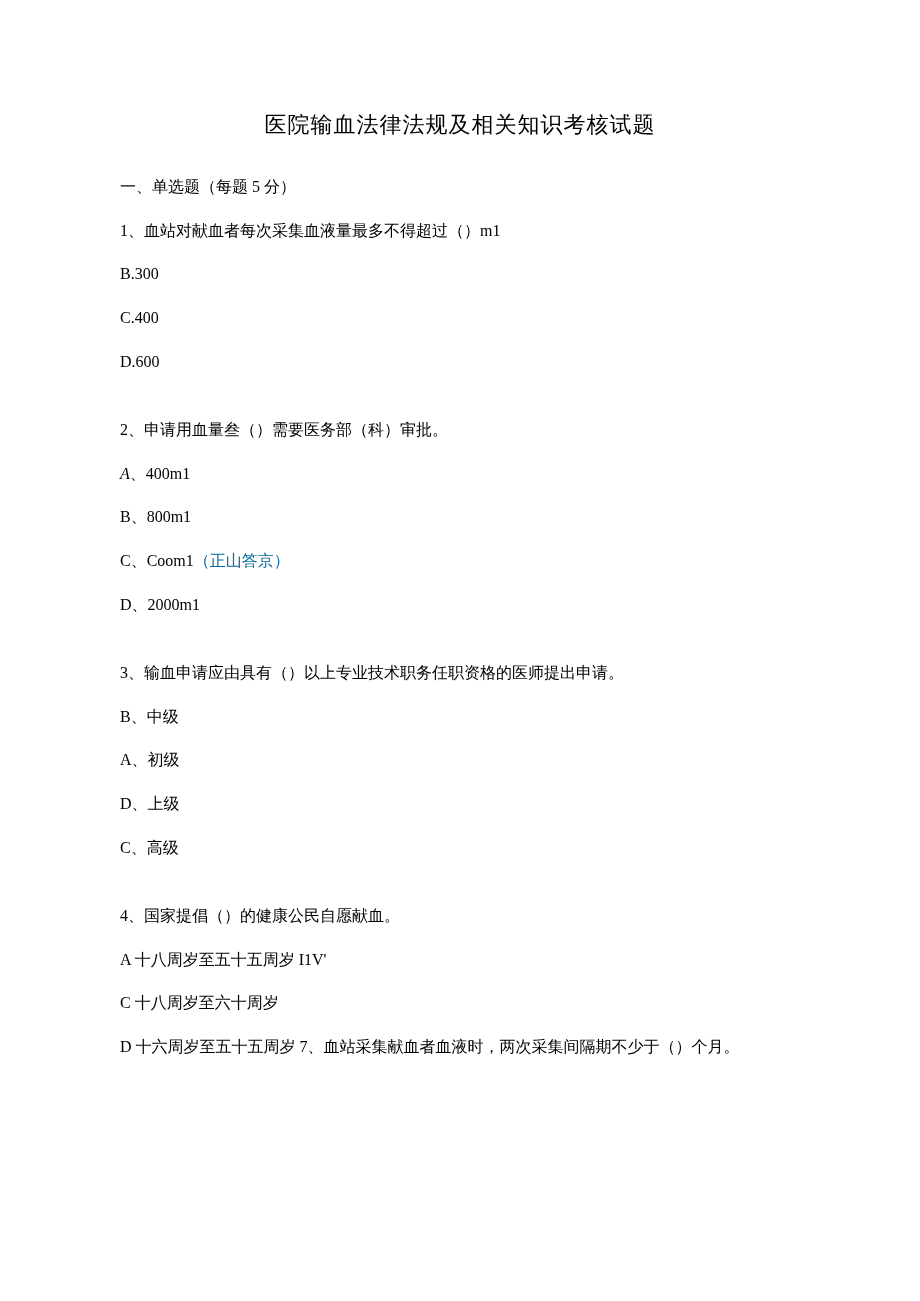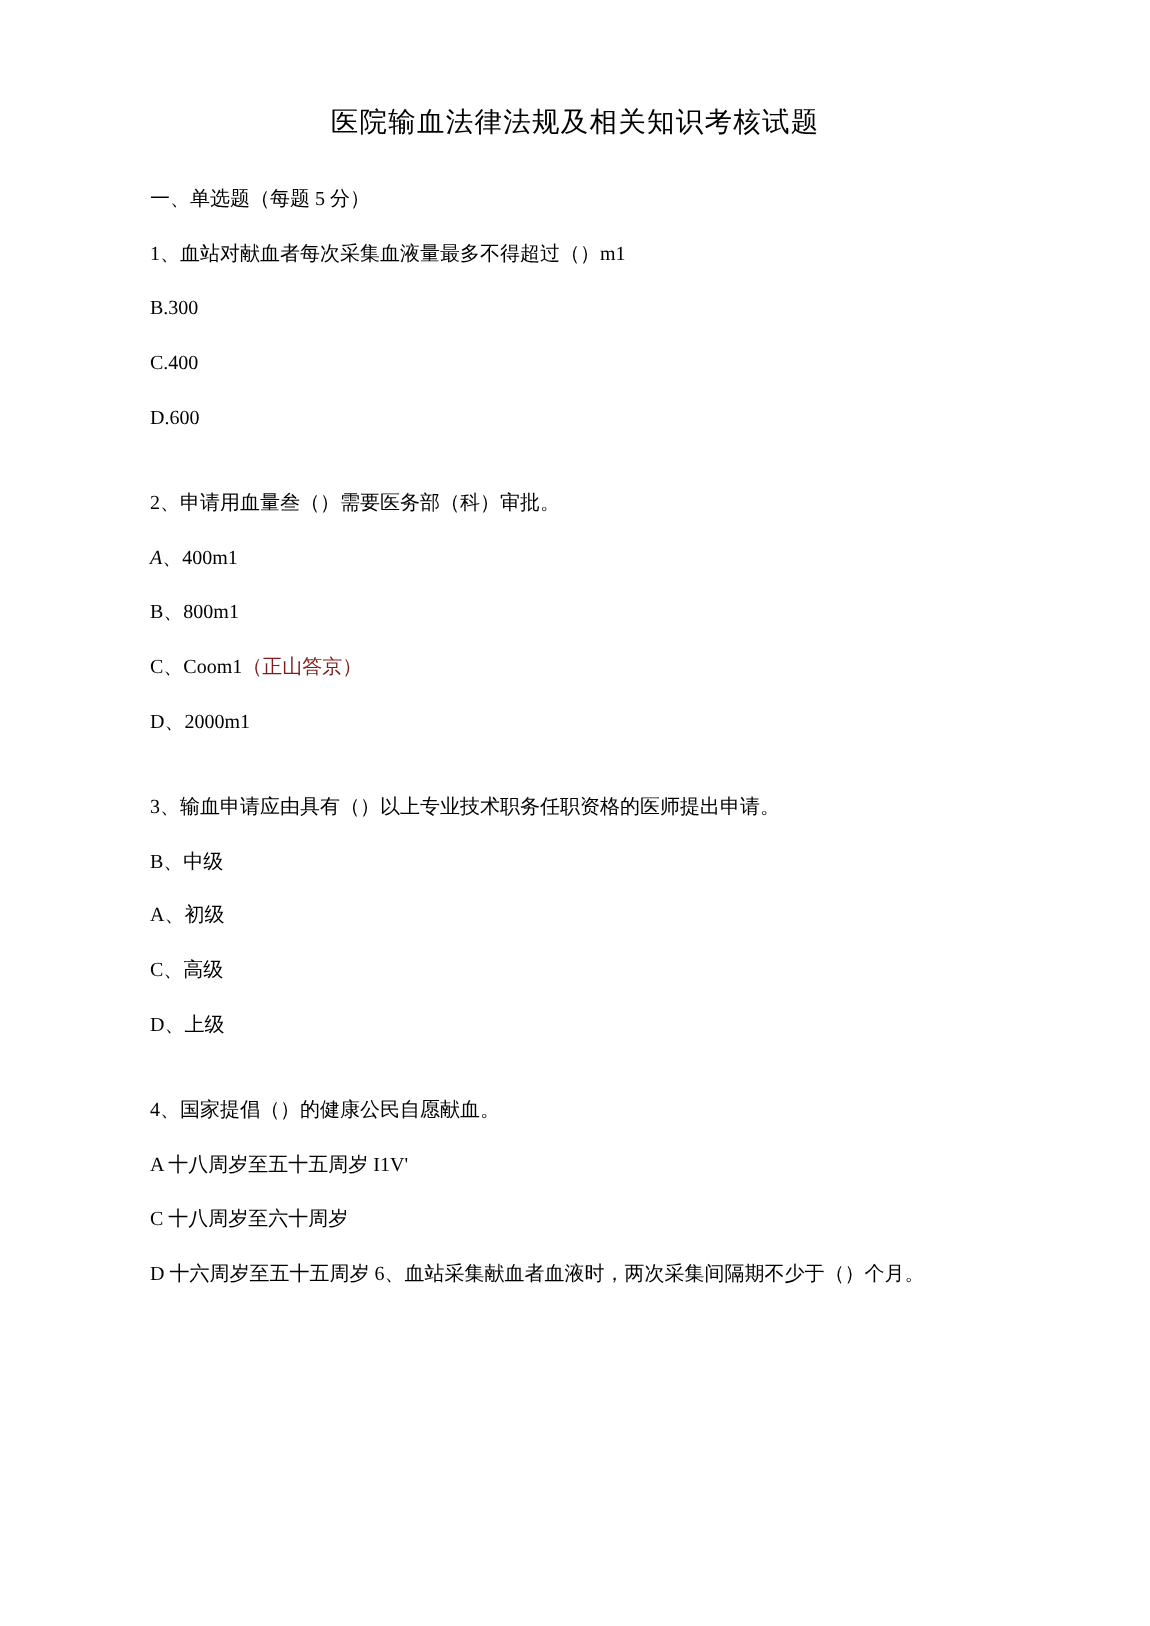--- a/index.html
+++ b/index.html
@@ -5,40 +5,40 @@
   body {
     margin: 0;
     padding: 0;
     background: #ffffff;
     font-family: "SimSun", "宋体", serif;
     width: 920px;
     min-height: 1301px;
     box-sizing: border-box;
   }
   .page {
-    padding: 80px 120px 60px 120px;
+    padding: 107px 120px 60px 120px;
     color: #000000;
     font-size: 16px;
     line-height: 1.6;
   }
   .title {
     text-align: center;
     font-size: 22px;
     font-weight: normal;
     margin-bottom: 32px;
     letter-spacing: 1px;
   }
   .line {
     margin-bottom: 18px;
   }
   .section-gap {
     margin-top: 43px;
   }
   .hint {
-    color: #7f1d1d;
+    color: #0369a1;
   }
   .italic-a {
     font-style: italic;
   }
 </style>
 </head>
 <body>
 
 <div class="page">
 
@@ -57,21 +57,21 @@
   </div>
   <div class="line">B、800m1</div>
   <div class="line">
     <span>C、Coom1</span><span class="hint">（正山答京）</span>
   </div>
   <div class="line">D、2000m1</div>
 
   <div class="line section-gap">3、输血申请应由具有（）以上专业技术职务任职资格的医师提出申请。</div>
   <div class="line">B、中级</div>
   <div class="line">A、初级</div>
+  <div class="line">D、上级</div>
   <div class="line">C、高级</div>
-  <div class="line">D、上级</div>
 
   <div class="line section-gap">4、国家提倡（）的健康公民自愿献血。</div>
   <div class="line">A 十八周岁至五十五周岁 I1V'</div>
   <div class="line">C 十八周岁至六十周岁</div>
-  <div class="line">D 十六周岁至五十五周岁 6、血站采集献血者血液时，两次采集间隔期不少于（）个月。</div>
+  <div class="line">D 十六周岁至五十五周岁 7、血站采集献血者血液时，两次采集间隔期不少于（）个月。</div>
 
 </div>
 
 </body></html>

